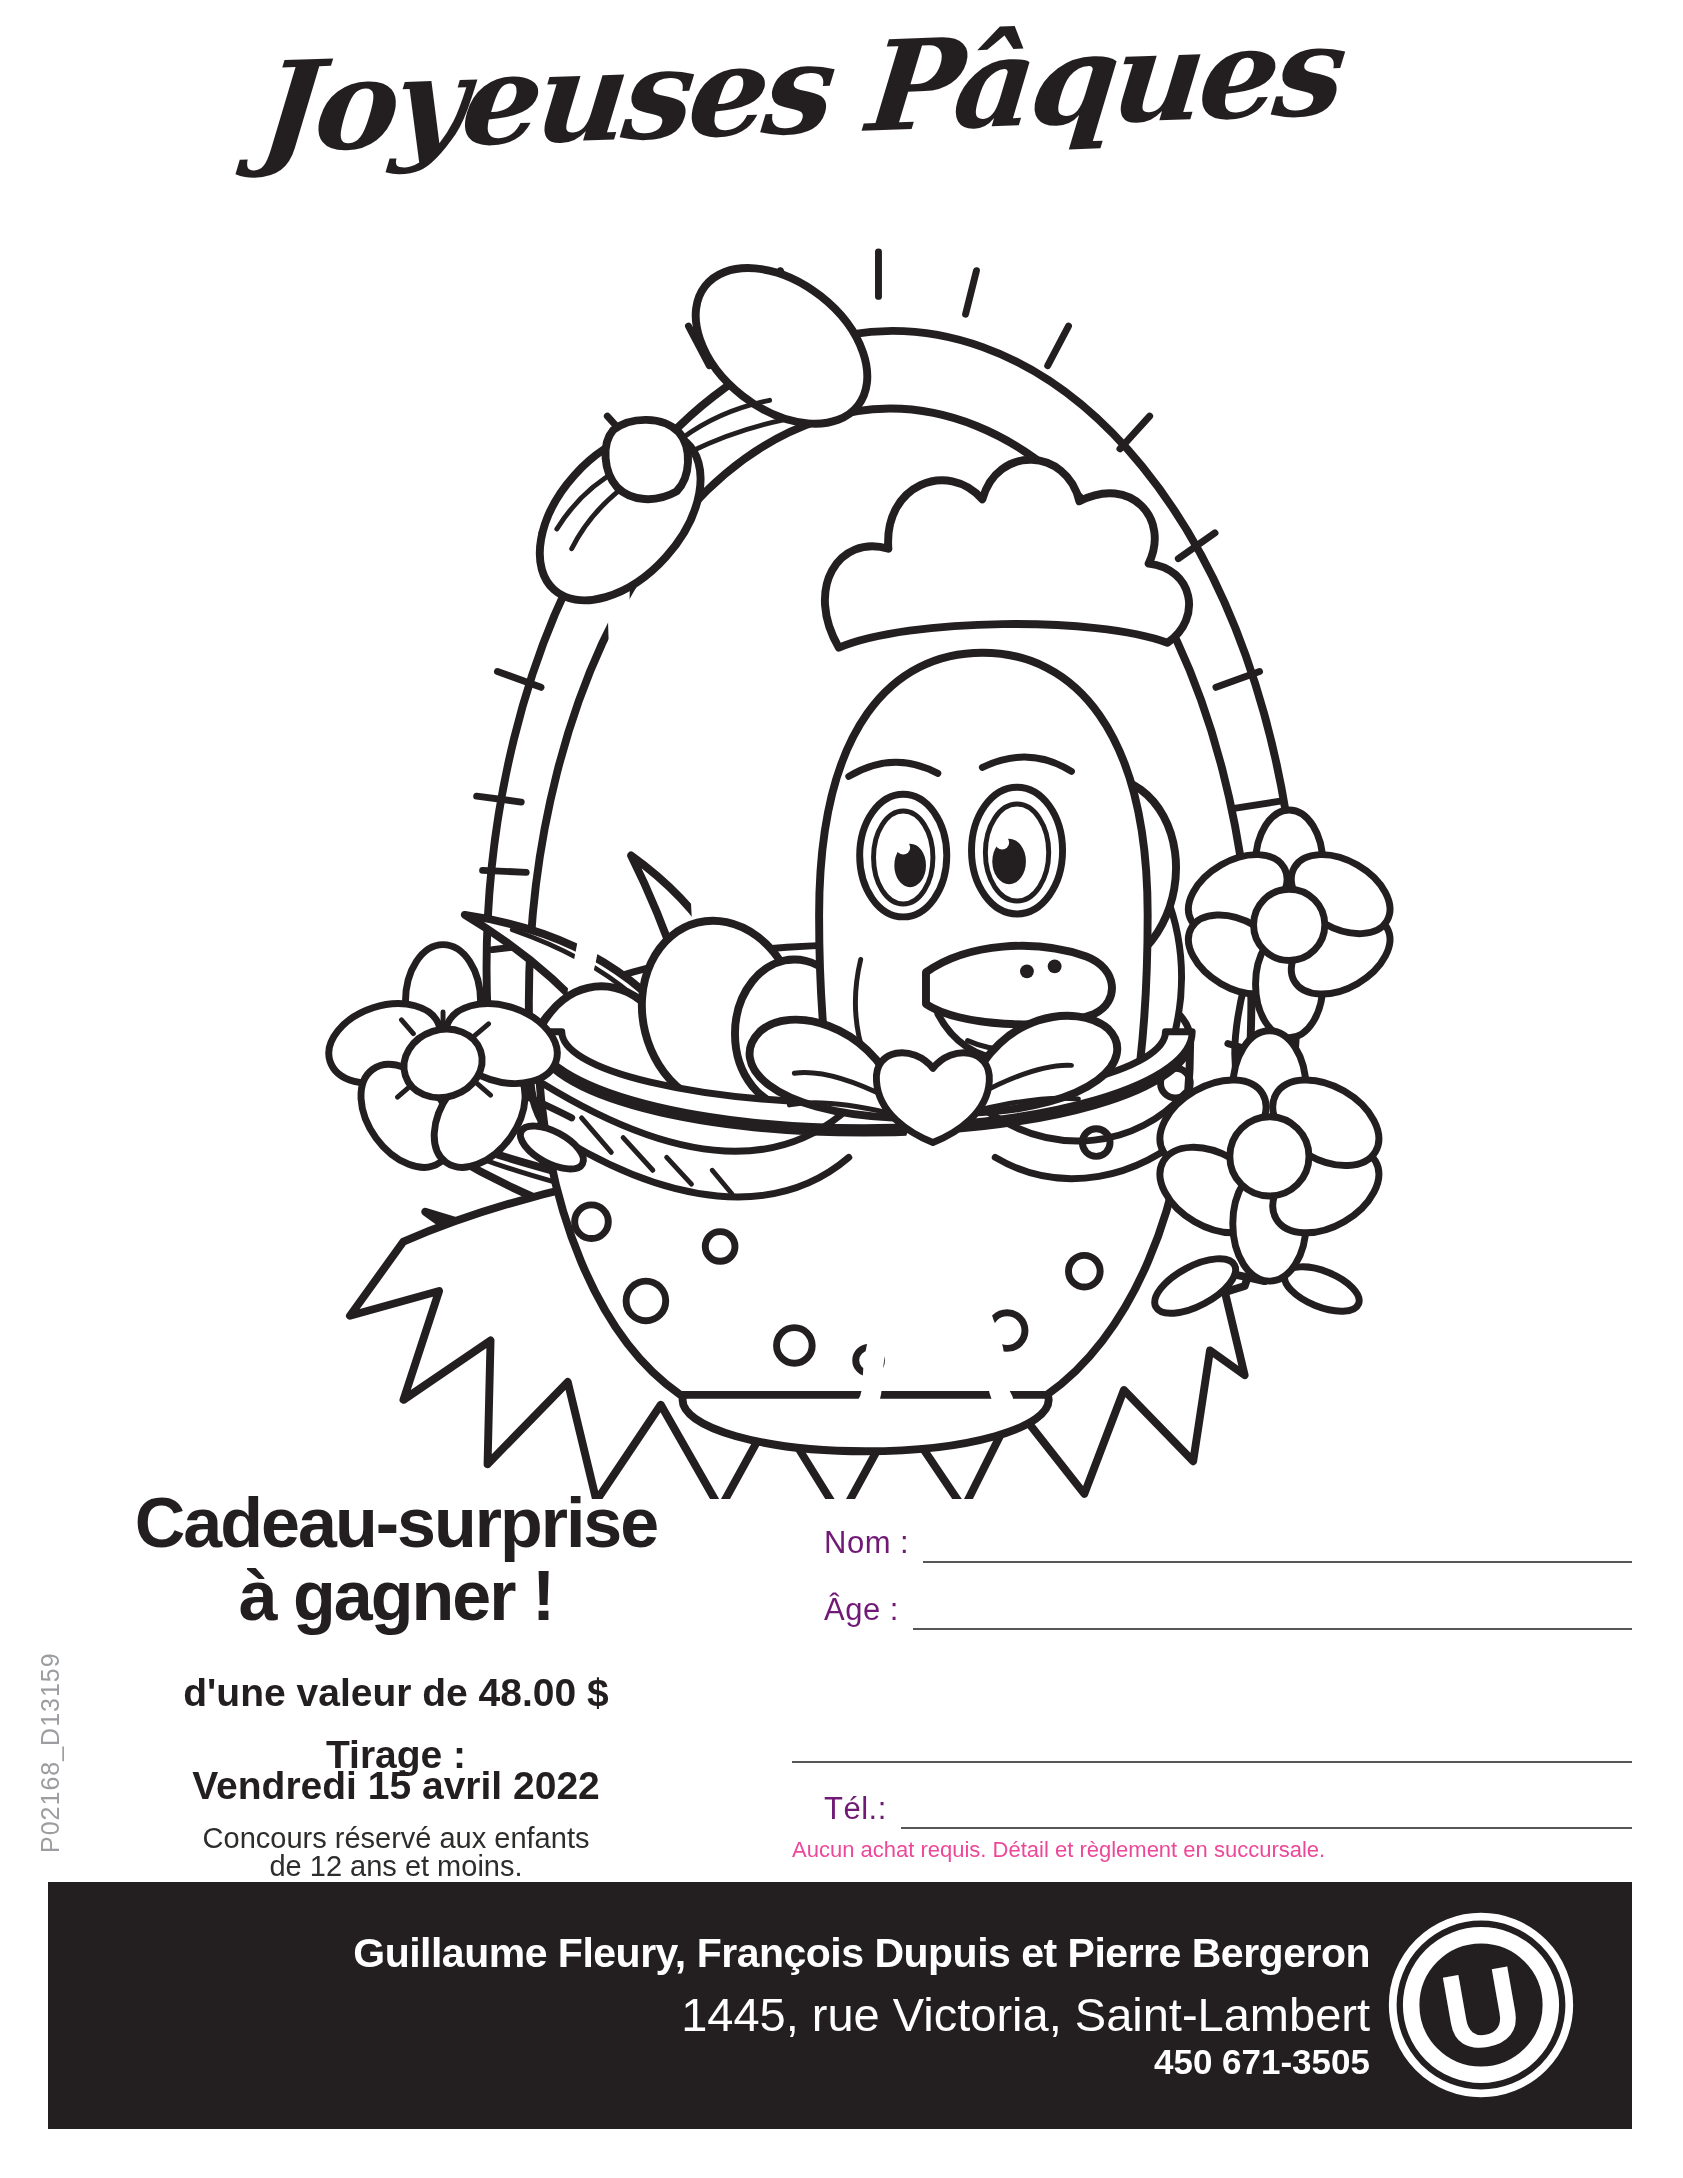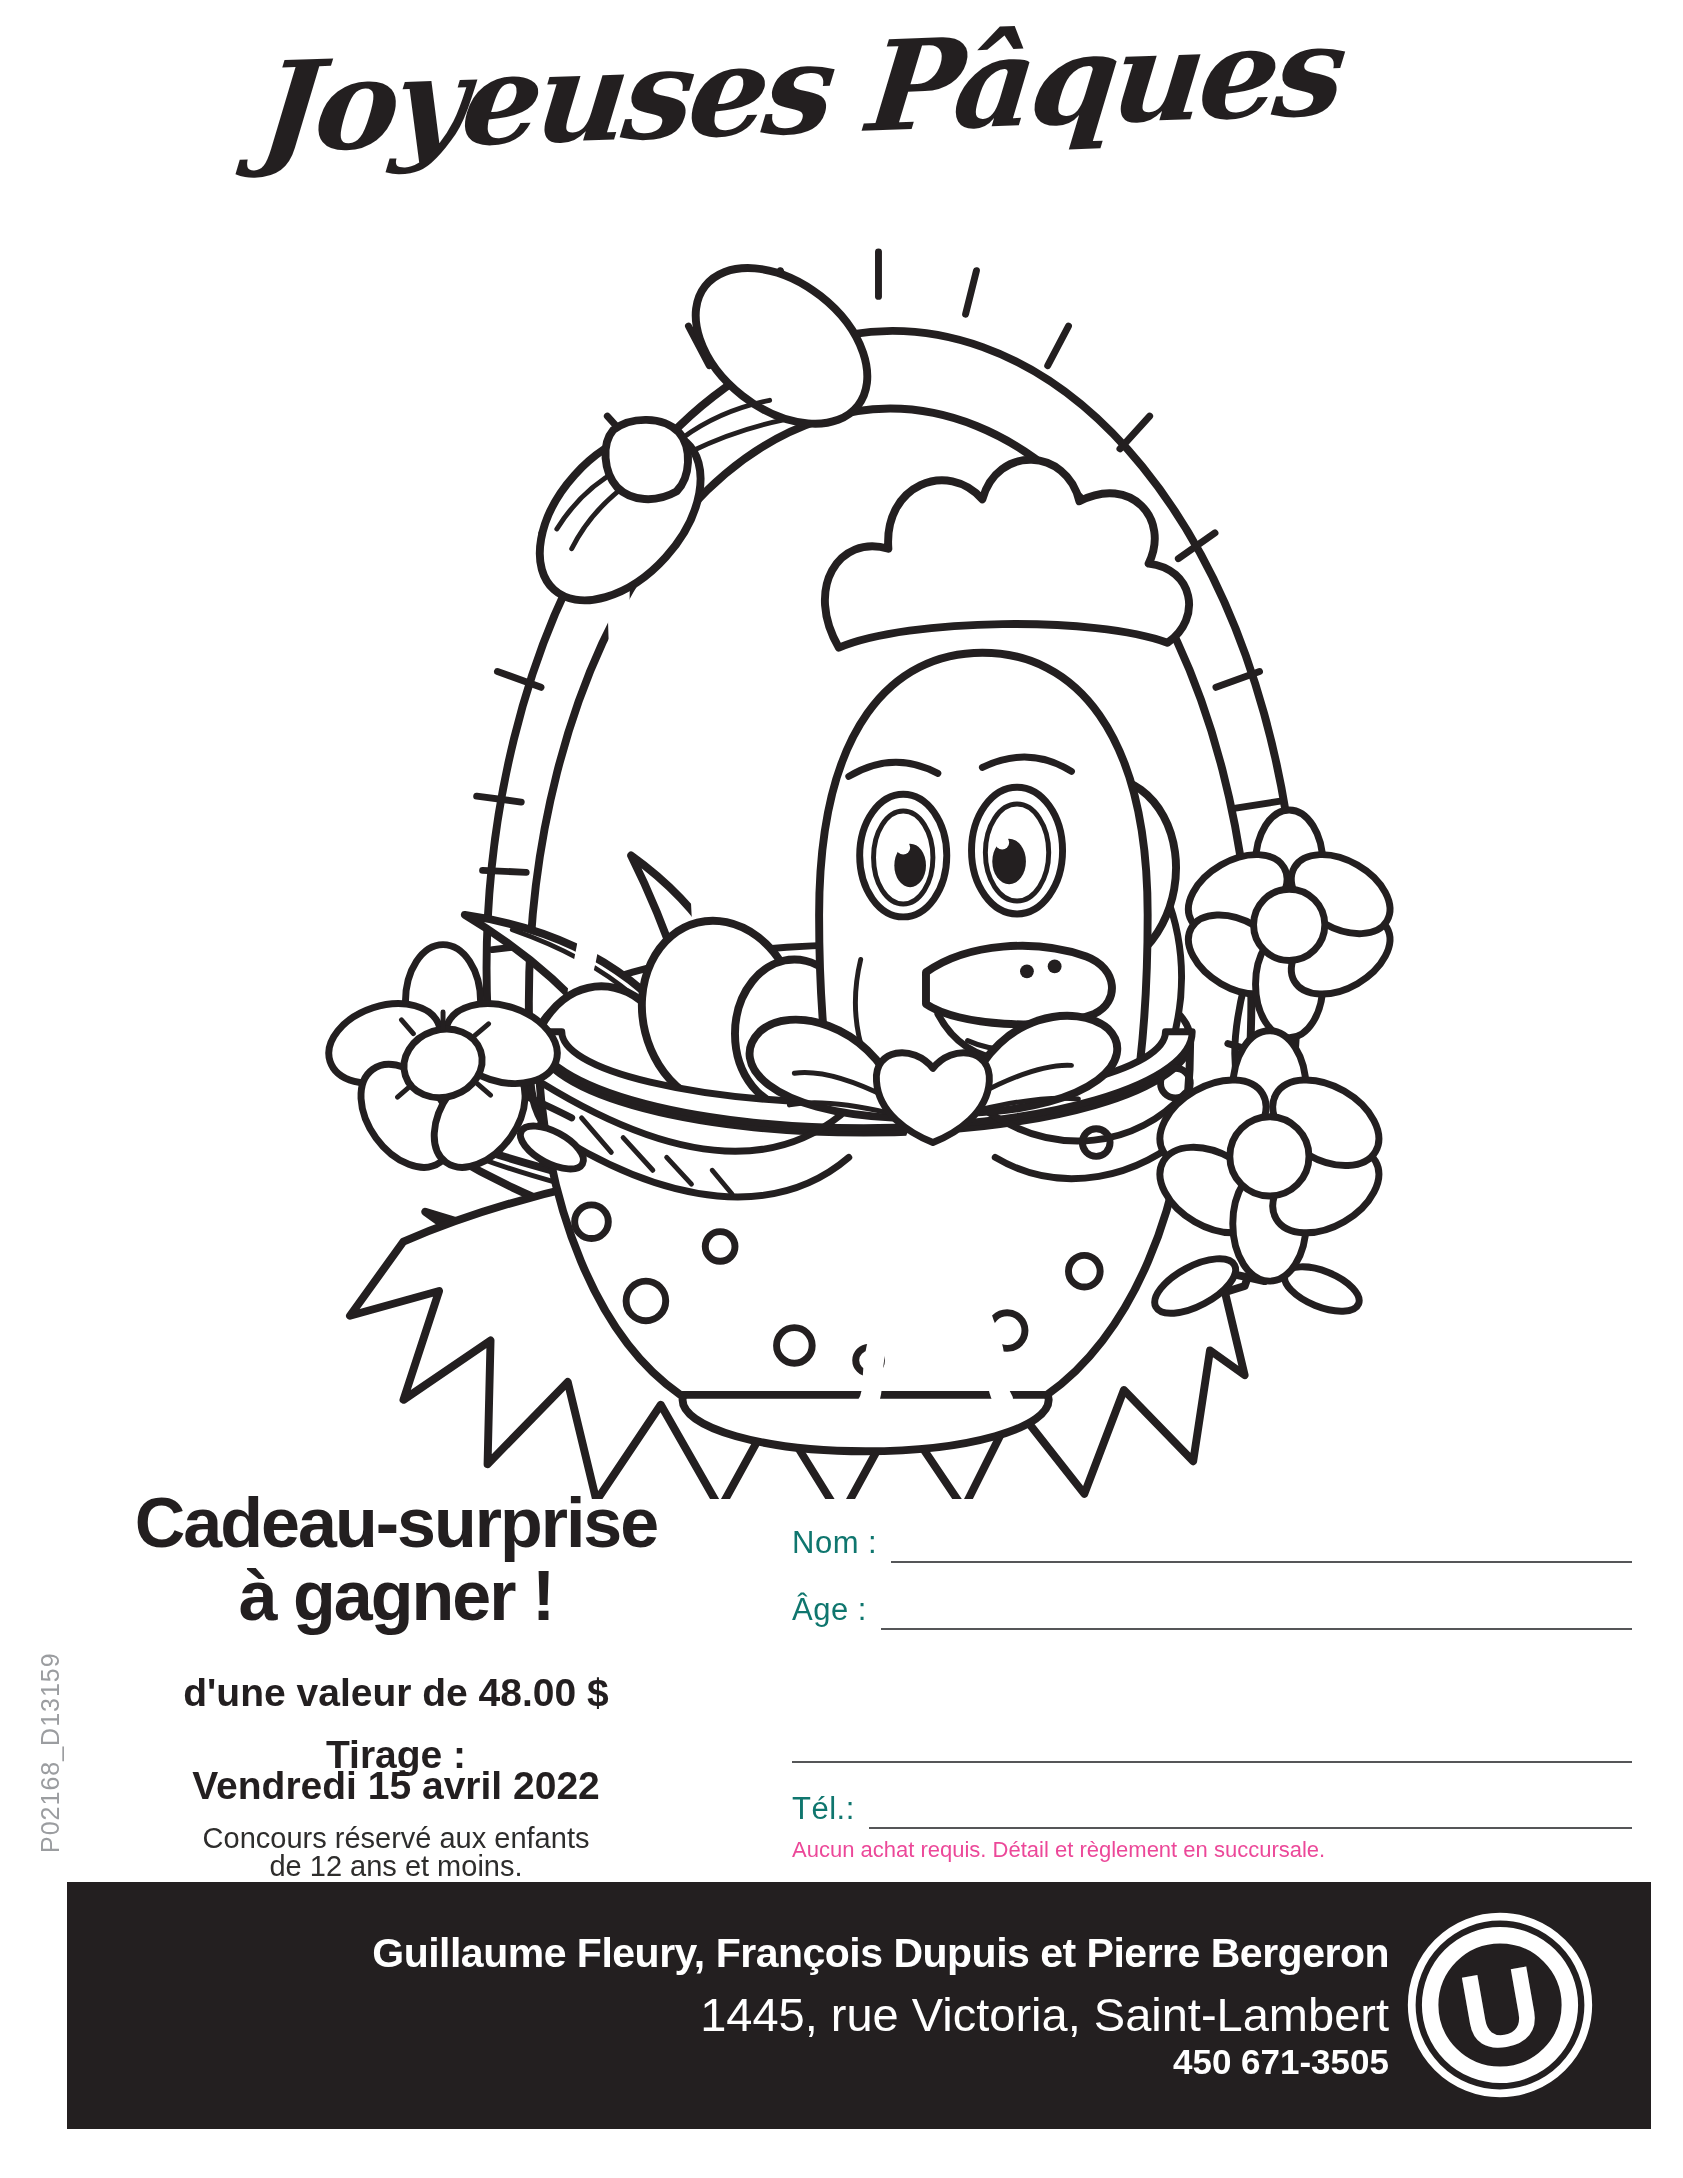--- a/index.html
+++ b/index.html
@@ -21,32 +21,32 @@
   .blk{fill:#231f20;stroke:none;}
 
   
   .promo-line{position:absolute;left:89px;width:614px;text-align:center;white-space:nowrap;}
   .h1{font-size:70px;font-weight:700;letter-spacing:-2px;}
   .h2{font-size:39px;font-weight:700;}
   .h3{font-size:29px;font-weight:400;color:#2e2d2c;}
 
   
   .frow{position:absolute;left:792px;width:840px;height:50px;display:flex;align-items:flex-end;}
-  .flabel{font-size:31px;font-weight:400;color:#0f766e;letter-spacing:0.5px;
-          padding:0 14px 2px 0;white-space:nowrap;}
+  .flabel{font-size:31px;font-weight:400;color:#701a75;letter-spacing:0.5px;
+          padding:0 14px 2px 0;white-space:nowrap;margin-left:32px;}
   .fline{flex:1;height:100%;border-bottom:2.5px solid #555658;}
   .xline{position:absolute;left:792px;width:840px;height:50px;border-bottom:2.5px solid #555658;}
   .fine{position:absolute;left:792px;top:1837px;width:840px;font-size:22px;color:#ec4899;}
 
   
   .side-code{position:absolute;left:36px;top:1853px;transform:rotate(-90deg);
              transform-origin:0 0;font-size:25px;color:#9b9da0;letter-spacing:1px;white-space:nowrap;}
 
   
-  .footer{position:absolute;left:67px;top:1882px;width:1584px;height:247px;background:#231f20;}
+  .footer{position:absolute;left:48px;top:1882px;width:1584px;height:247px;background:#231f20;}
   .foot-text{position:absolute;right:262px;top:0;height:100%;display:flex;flex-direction:column;
              justify-content:center;align-items:flex-end;color:#ffffff;text-align:right;}
   .foot-names{font-size:41px;font-weight:700;letter-spacing:-0.5px;margin-bottom:10px;white-space:nowrap;}
   .foot-addr{font-size:47px;font-weight:400;white-space:nowrap;}
   .foot-phone{font-size:35px;font-weight:700;white-space:nowrap;}
   .foot-logo{position:absolute;right:54px;top:26px;width:194px;height:194px;}
 </style>
 </head>
 <body>
 

